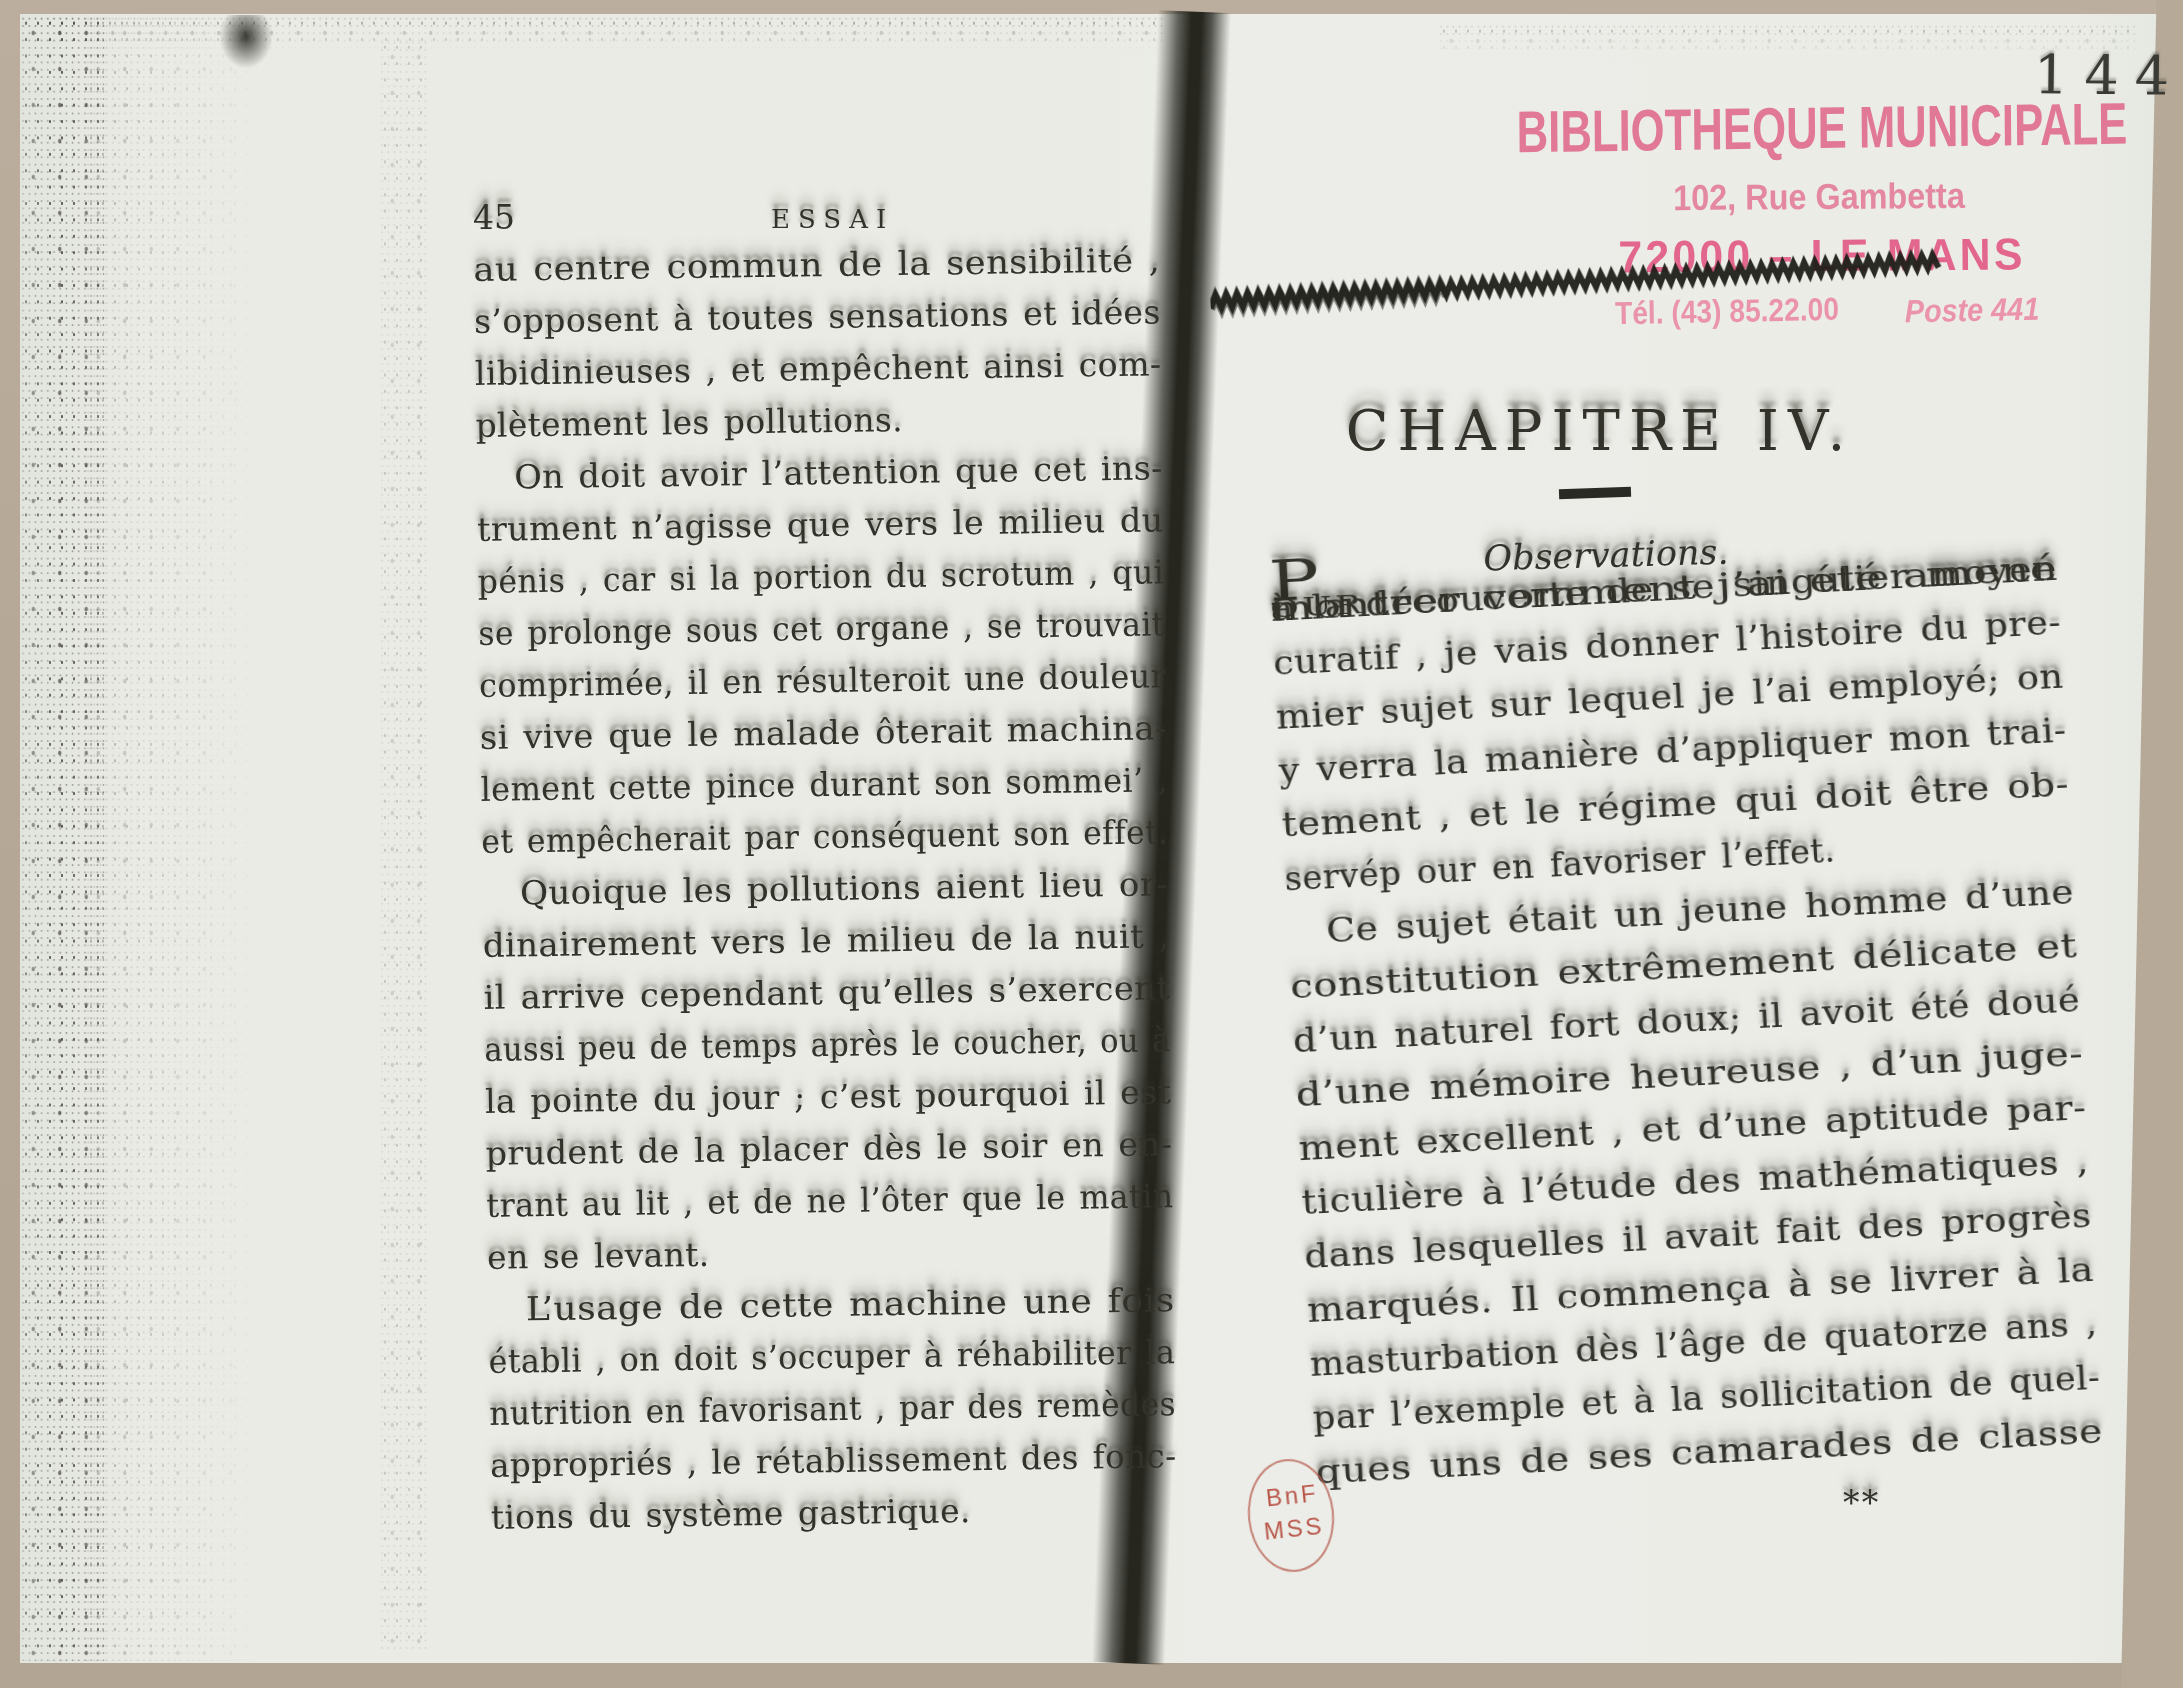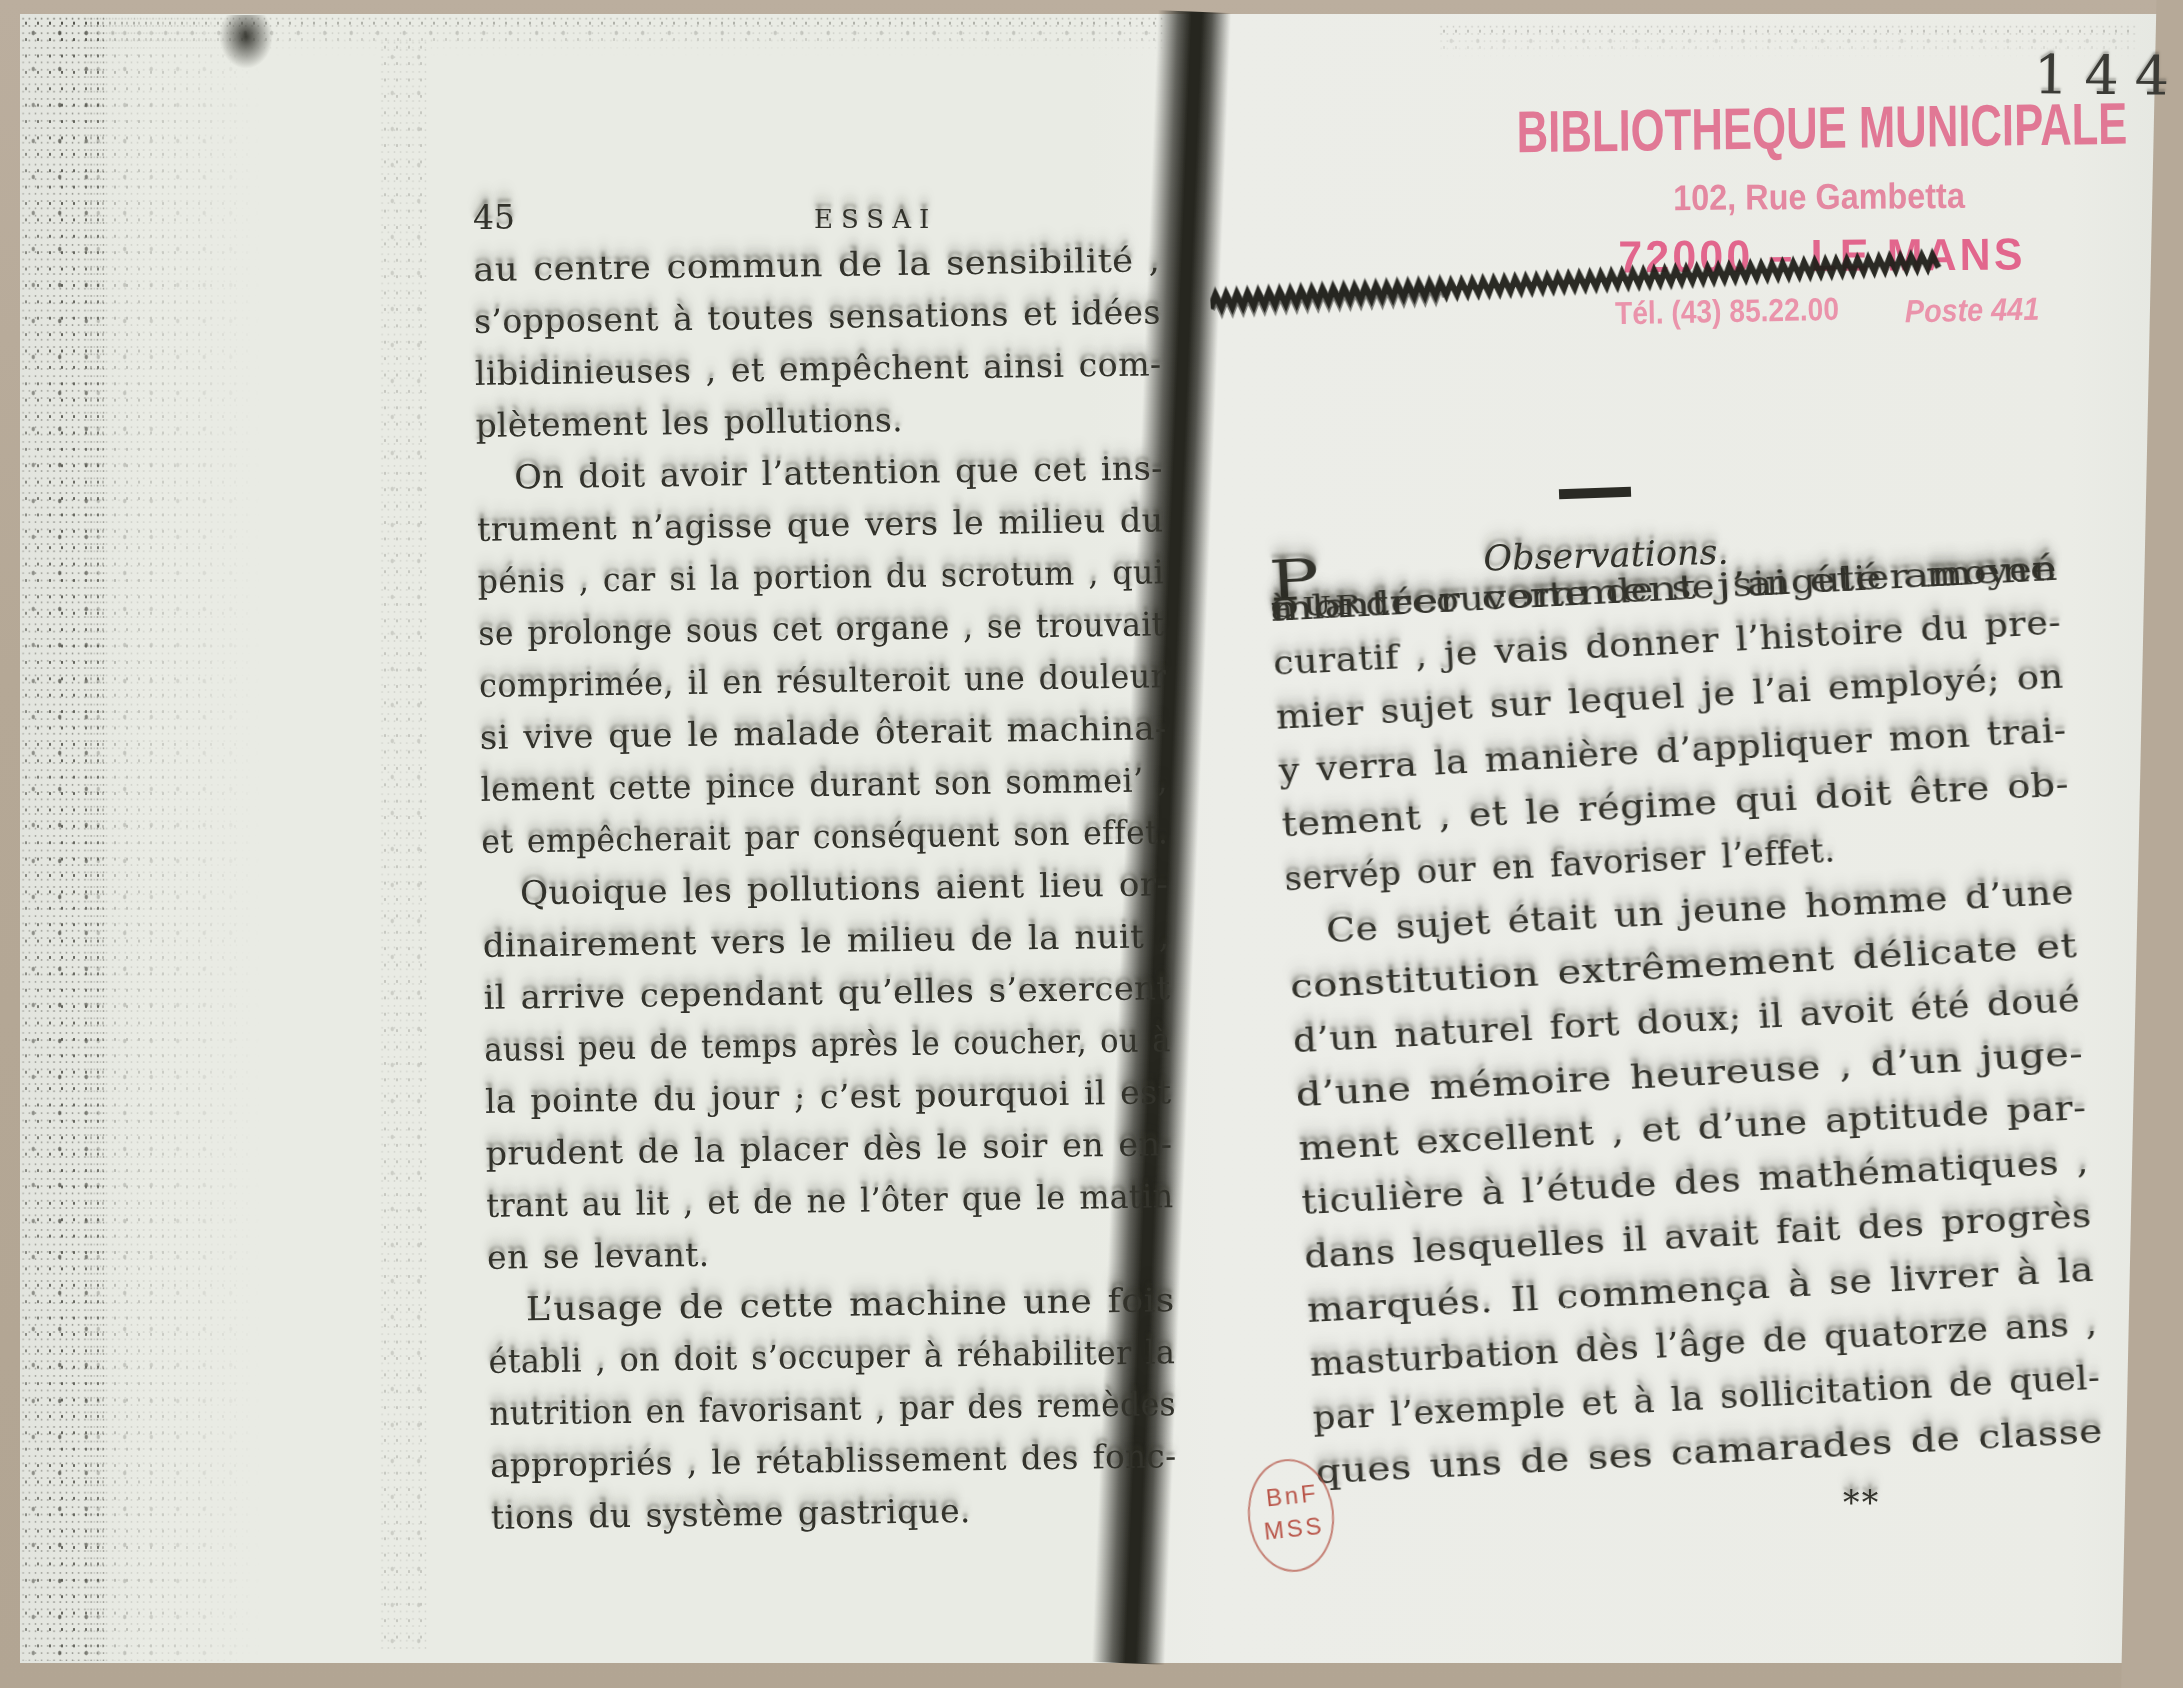--- a/index.html
+++ b/index.html
@@ -38,21 +38,21 @@
            -webkit-mask-image:linear-gradient(180deg,#000,transparent);
            mask-image:linear-gradient(180deg,#000,transparent);}
   #noiseCol{left:379px;top:39px;width:50px;height:1613px;opacity:.2;}
   #blobTL{left:219px;top:14.7px;width:54px;height:54px;
           background:radial-gradient(ellipse at 50% 40%, rgba(30,30,24,.85), rgba(30,30,24,0) 70%);}
   
   .ink{color:#32322b;
        text-shadow:0 -5px 3.4px rgba(50,50,40,.42),0 -10px 7.3px rgba(50,50,40,.22),0 -17px 11.3px rgba(50,50,40,.10);}
   
   #lpageno{left:473px;top:198px;font-size:33px;}
-  #ltitle{left:814px;top:204px;width:101px;font-size:26px;letter-spacing:8px;text-align:left;}
+  #ltitle{left:771px;top:204px;width:101px;font-size:26px;letter-spacing:8px;text-align:left;}
   .col{}
   #lcol{left:473px;top:244px;width:680px;transform:rotate(-0.8deg);transform-origin:0 0;}
   #lcol .jline{position:relative;display:block;width:max-content;line-height:52px;font-size:33px;
                letter-spacing:0.3px;word-spacing:3.4px;transform-origin:0 60%;}
   .ind{margin-left:38px;}
   
   #folio{left:2034px;top:44px;font-size:54px;letter-spacing:16px;color:#3b3b36;
          font-family:"DejaVu Serif",serif;text-shadow:0 -2.8px 2.3px rgba(59,59,54,.35);transform:rotate(.6deg);}
   .stampline{font-family:"Liberation Sans",sans-serif;font-weight:700;transform-origin:50% 50%;}
   #stamp1{left:1822px;top:95px;font-size:56px;color:rgba(223,110,142,.92);
@@ -142,20 +142,21 @@
   <div id="stamp2" class="stampline nw">102, Rue Gambetta</div>
   <div id="stamp3" class="stampline nw">72000  –  LE MANS</div>
   <div id="stamp4a" class="stampline nw">Tél. (43) 85.22.00</div>
   <div id="stamp4b" class="stampline nw">Poste 441</div>
 
   <svg id="zigzag" viewBox="0 0 1310 120" xmlns="http://www.w3.org/2000/svg">
     <path id="zz" d="M0,78 l9.5,-22 l9.5,22 l9.5,-22 l9.5,22 l9.5,-22 l9.5,22 l9.5,-22 l9.5,22 l9.5,-22 l9.5,22 l9.5,-22 l9.5,22 l9.5,-22 l9.5,22 l9.5,-22 l9.5,22 l9.5,-22 l9.5,22 l9.5,-22 l9.5,22 l9.5,-22 l9.5,22 l9.5,-22 l9.5,22 l9.5,-22 l9.5,22 l9.5,-22 l9.5,22 l9.5,-22 l9.5,22 l9.5,-22 l9.5,22 l9.5,-22 l9.5,22 l9.5,-22 l9.5,22 l9.5,-22 l9.5,22 l9.5,-22 l9.5,22 l9.5,-22 l9.5,22 l9.5,-22 l9.5,22 l9.5,-22 l9.5,22 l9.5,-22 l9.5,22 l9.5,-22 l9.5,22 l9.5,-22 l9.5,22 l9.5,-22 l9.5,22 l9.5,-22 l9.5,22 l9.5,-22 l9.5,22 l9.5,-22 l9.5,22 l9.5,-22 l9.5,22 l9.5,-22 l9.5,22 l9.5,-22 l9.5,22 l9.5,-22 l9.5,22 l9.5,-22 l9.5,22 l9.5,-22 l9.5,22 l9.5,-22 l9.5,22 l9.5,-22 l9.5,22 l9.5,-22 l9.5,22 l9.5,-22 l9.5,22 l9.5,-22 l9.5,22 l9.5,-22 l9.5,22 l9.5,-22 l9.5,22 l9.5,-22 l9.5,22 l9.5,-22 l9.5,22 l9.5,-22 l9.5,22 l9.5,-22 l9.5,22 l9.5,-22 l9.5,22 l9.5,-22 l9.5,22 l9.5,-22 l9.5,22 l9.5,-22 l9.5,22 l9.5,-22 l9.5,22 l9.5,-22 l9.5,22 l9.5,-22 l9.5,22 l9.5,-22 l9.5,22 l9.5,-22 l9.5,22 l9.5,-22 l9.5,22 l9.5,-22 l9.5,22 l9.5,-22 l9.5,22 l9.5,-22 l9.5,22 l9.5,-22 l9.5,22 l9.5,-22 l9.5,22 l9.5,-22 l9.5,22 l9.5,-22 l9.5,22 l9.5,-22 l9.5,22 l9.5,-22 l9.5,22 l9.5,-22 l9.5,22 l9.5,-22 l9.5,22" fill="none" stroke="#20201a" stroke-width="11" stroke-linejoin="miter"></path>
     <path id="zz2" d="M0,80 l9.5,-22 l9.5,22 l9.5,-22 l9.5,22 l9.5,-22 l9.5,22 l9.5,-22 l9.5,22 l9.5,-22 l9.5,22 l9.5,-22 l9.5,22 l9.5,-22 l9.5,22 l9.5,-22 l9.5,22 l9.5,-22 l9.5,22 l9.5,-22 l9.5,22 l9.5,-22 l9.5,22 l9.5,-22 l9.5,22 l9.5,-22 l9.5,22 l9.5,-22 l9.5,22 l9.5,-22 l9.5,22 l9.5,-22 l9.5,22 l9.5,-22 l9.5,22 l9.5,-22 l9.5,22 l9.5,-22 l9.5,22 l9.5,-22 l9.5,22 l9.5,-22 l9.5,22 l9.5,-22 l9.5,22" fill="none" stroke="#1a1a15" stroke-width="15" stroke-linejoin="miter" opacity=".55"></path>
   </svg>
 
+  <div id="chapter" class="ink nw">CHAPITRE IV.</div>
   <div id="chdash"></div>
   <div id="obstitle" class="ink nw">Observations.</div>
 
   <div id="rcol" class="col">
     <div class="jline ink nw" style="transform: scaleX(1.331);">
       <span class="dropcap">P</span>
         <span class="smallcaps">OUR</span>
         <span> montrer comment j’ai été amené</span>
     </div>
     <div class="jline ink nw" style="transform: scaleX(1.138);">à la découverte de se singulier moyen</div>

